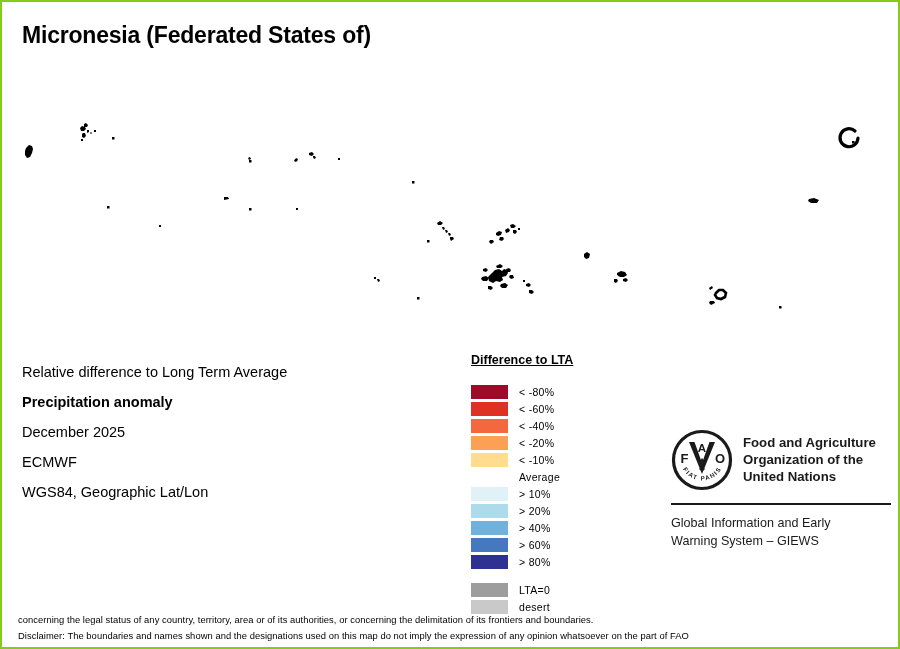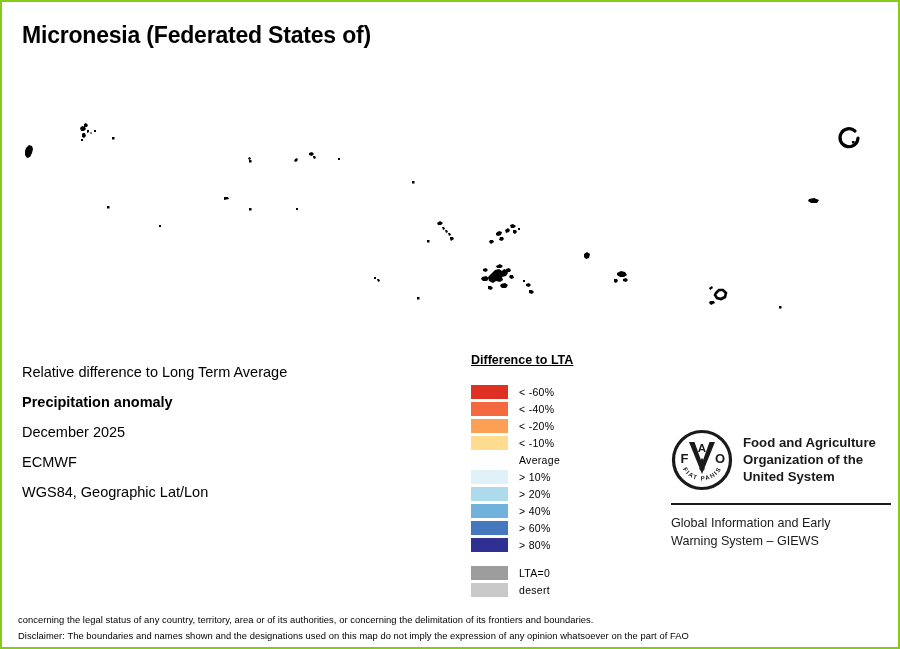--- a/index.html
+++ b/index.html
@@ -239,20 +239,24 @@
     <div class="line bold">Precipitation anomaly</div>
     <div class="line">December 2025</div>
     <div class="line">ECMWF</div>
     <div class="line">WGS84, Geographic Lat/Lon</div>
   </div>
 
   <div id="legend">
     <div id="legend-title">Difference to LTA</div>
 
     <div class="legend-row">
+      <div class="legend-swatch" style="background:#9e0b28"></div>
+      <div class="legend-label">&lt; -80%</div>
+    </div>
+    <div class="legend-row">
       <div class="legend-swatch" style="background:#df3024"></div>
       <div class="legend-label">&lt; -60%</div>
     </div>
     <div class="legend-row">
       <div class="legend-swatch" style="background:#f4683f"></div>
       <div class="legend-label">&lt; -40%</div>
     </div>
     <div class="legend-row">
       <div class="legend-swatch" style="background:#fca055"></div>
       <div class="legend-label">&lt; -20%</div>
@@ -319,21 +323,21 @@
 
           <path id="fao-arc" d="M10 36 A 22 22 0 0 0 52 36" fill="none"></path>
           <text font-family="Liberation Sans, sans-serif" font-size="6.2" font-weight="bold" fill="#1a1a1a" letter-spacing="1.4">
             <textPath href="#fao-arc" startOffset="8%">FIAT PANIS</textPath>
           </text>
         </svg>
       </div>
       <div id="fao-name">
         <div>Food and Agriculture</div>
         <div>Organization of the</div>
-        <div>United System</div>
+        <div>United Nations</div>
       </div>
     </div>
     <div id="fao-divider"></div>
     <div id="fao-sub">
       <div>Global Information and Early</div>
       <div>Warning System – GIEWS</div>
     </div>
   </div>
 
   <div id="disclaimer">

